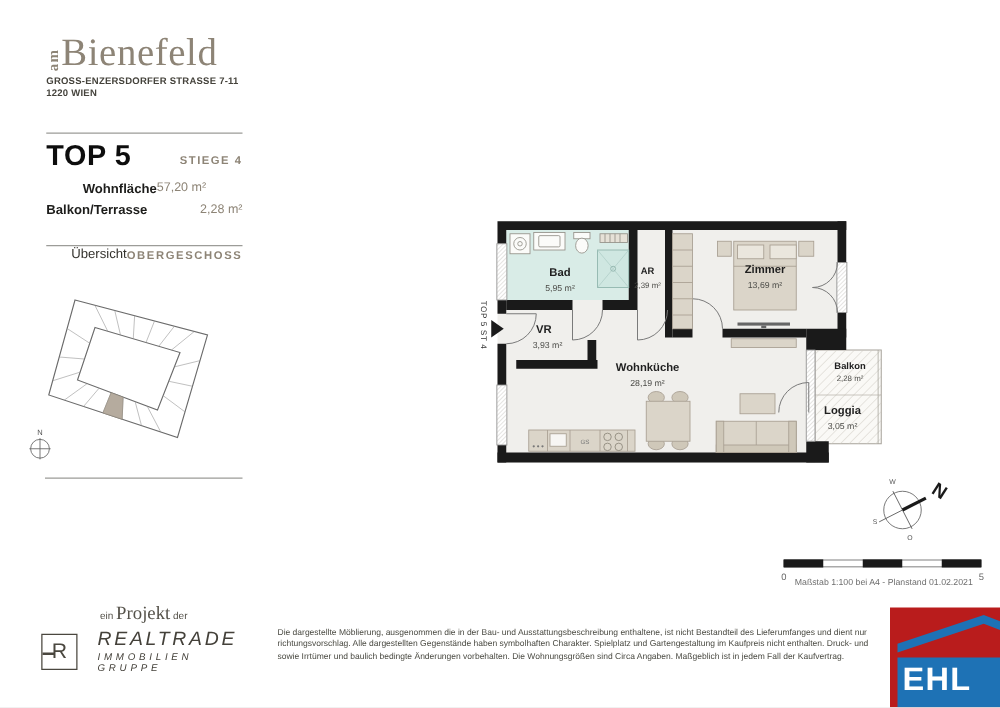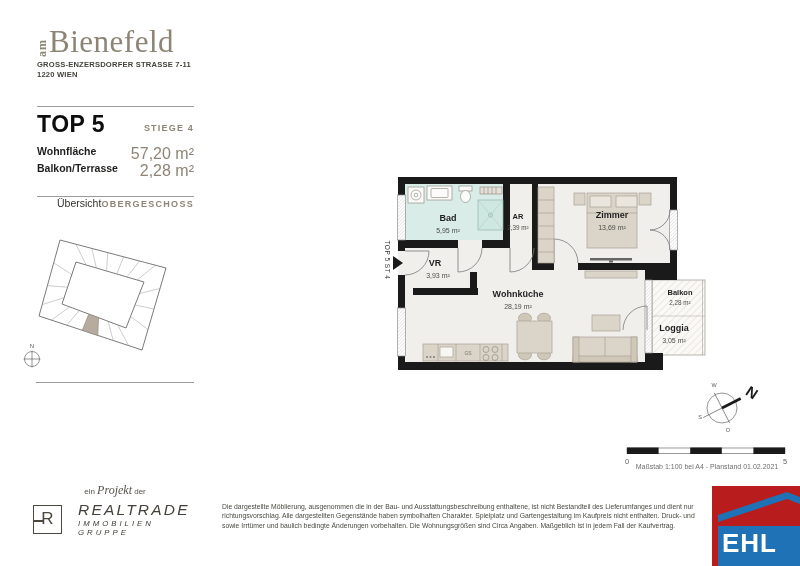--- a/index.html
+++ b/index.html
@@ -14,28 +14,28 @@
   .brand-name{font-family:"Liberation Serif",serif;font-size:31px;color:#8d8476;line-height:30px;
               letter-spacing:.5px;}
   .address{left:37px;top:60px;font-size:7.6px;font-weight:700;color:#45433c;line-height:9.5px;
            letter-spacing:.2px;}
   .divider{height:1px;background:#9c9c98;}
   .toprow{left:37px;top:112px;width:157px;display:flex;justify-content:space-between;align-items:flex-end;}
   .top-title{font-size:23px;font-weight:800;color:#0d0d0d;letter-spacing:.5px;line-height:24px;}
   .stiege{font-size:9px;font-weight:700;color:#8d8476;letter-spacing:1.2px;margin-bottom:3px;}
   .datarow{left:37px;width:157px;display:flex;justify-content:space-between;}
   .datarow .lbl{font-size:10.5px;font-weight:700;color:#1d1d1b;}
-  .datarow .val{font-size:16px;color:#8d8476;}
+  .datarow .val{font-size:10px;color:#8d8476;}
   .ovrow{left:37px;top:197px;width:157px;display:flex;justify-content:flex-end;align-items:flex-end;}
   .ov-lbl{font-size:10.5px;color:#33312c;}
   .ov-floor{font-size:9px;font-weight:700;color:#8d8476;letter-spacing:1.3px;}
   
   .project{left:33px;top:483px;width:164px;text-align:center;color:#55524a;}
   .project-line{font-size:8px;color:#55524a;}
-  .project-line .pword{font-family:"Liberation Serif",serif;font-style:italic;font-size:12px;}
+  .project-line .pword{font-family:"Liberation Serif",serif;font-size:15px;}
   .rt-row{display:flex;align-items:center;margin-top:4px;text-align:left;}
   .rt-box{position:relative;width:27px;height:27px;border:1.5px solid #4a473f;flex:0 0 auto;}
   .rt-box .rt-r{position:absolute;left:0;right:0;top:3px;text-align:center;font-size:17px;color:#4a473f;
                 font-family:"Liberation Sans",sans-serif;font-weight:400;}
   .rt-box .rt-line{position:absolute;left:0;top:14px;width:10px;height:1.5px;background:#4a473f;}
   .rt-text{margin-left:16px;font-style:italic;}
   .rt-name{font-size:15.5px;letter-spacing:2.2px;color:#44413a;line-height:16px;}
   .rt-sub{font-size:7.8px;letter-spacing:3px;color:#44413a;margin-top:1px;}
   .disclaimer{left:222px;top:502px;width:497px;overflow:hidden;font-size:6.8px;line-height:9.4px;
               color:#4a4a42;white-space:nowrap;}
@@ -63,21 +63,21 @@
   <div class="abs address">
     <div>GROSS-ENZERSDORFER STRASSE 7-11</div>
     <div>1220 WIEN</div>
   </div>
   <div class="abs divider" style="left:37px;top:106px;width:157px;"></div>
 
   <div class="abs toprow">
     <div class="top-title">TOP 5</div>
     <div class="stiege">STIEGE 4</div>
   </div>
-  <div class="abs datarow" style="top:145px;">
+  <div class="abs datarow" style="top:145px;justify-content:center;">
     <span class="lbl">Wohnfläche</span>
     <span class="val">57,20 m²</span>
   </div>
   <div class="abs datarow" style="top:162px;gap:14px;">
     <span class="lbl">Balkon/Terrasse</span>
     <span class="val">2,28 m²</span>
   </div>
   <div class="abs divider" style="left:37px;top:196px;width:157px;"></div>
   <div class="abs ovrow">
     <span class="ov-lbl">Übersicht</span>

